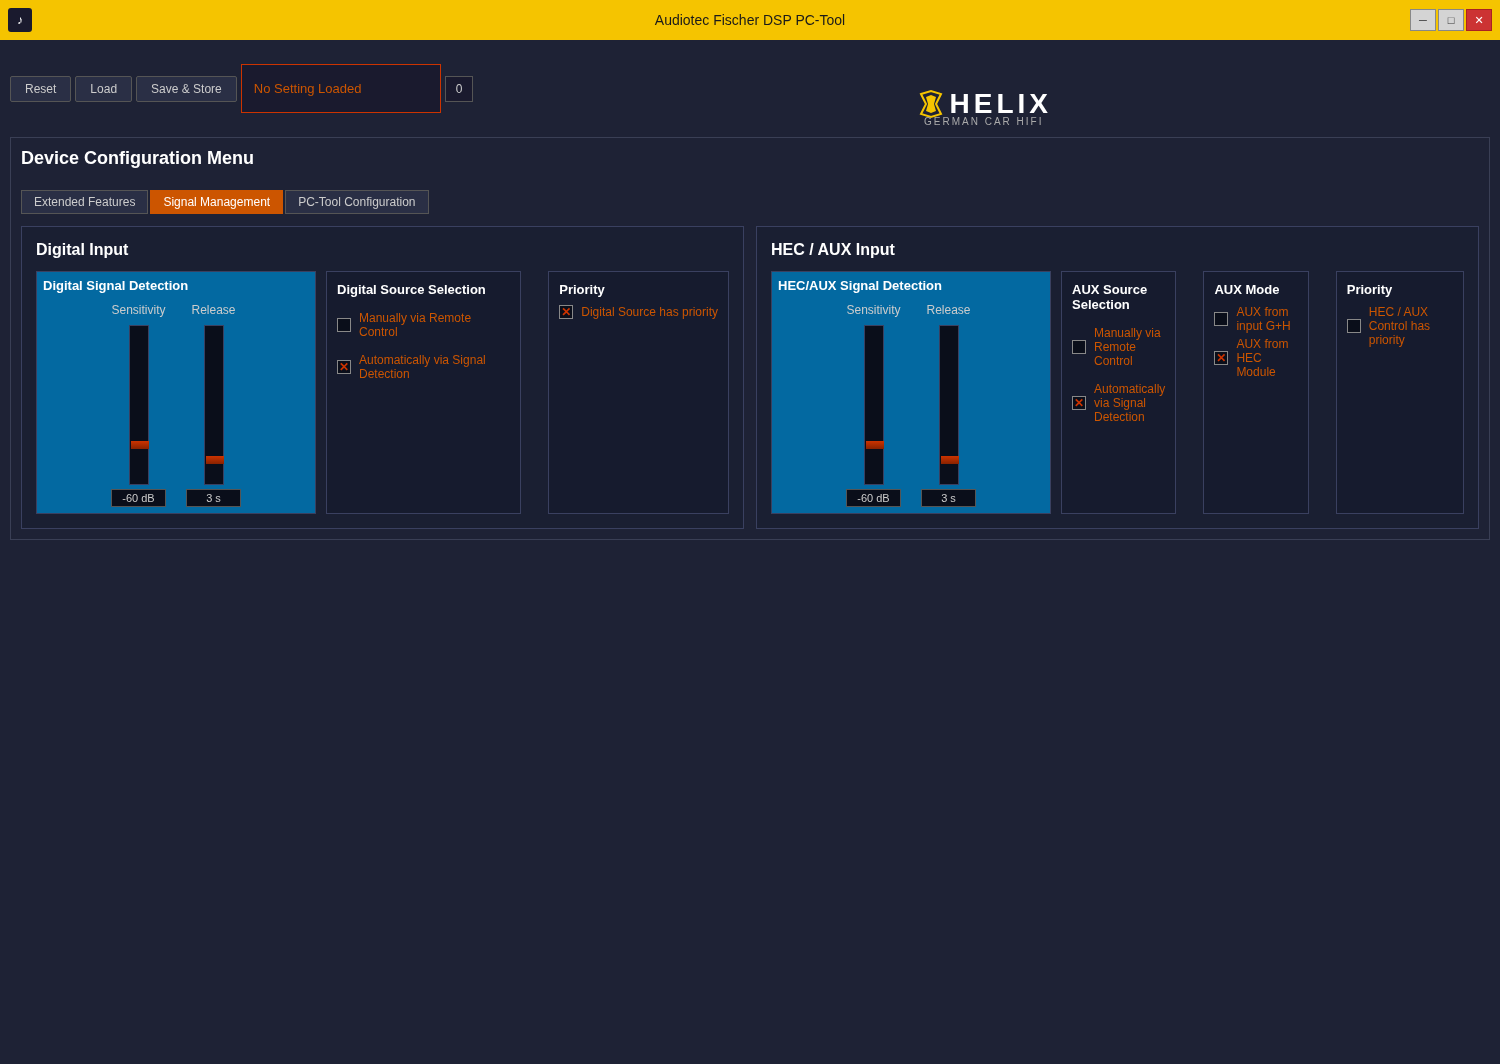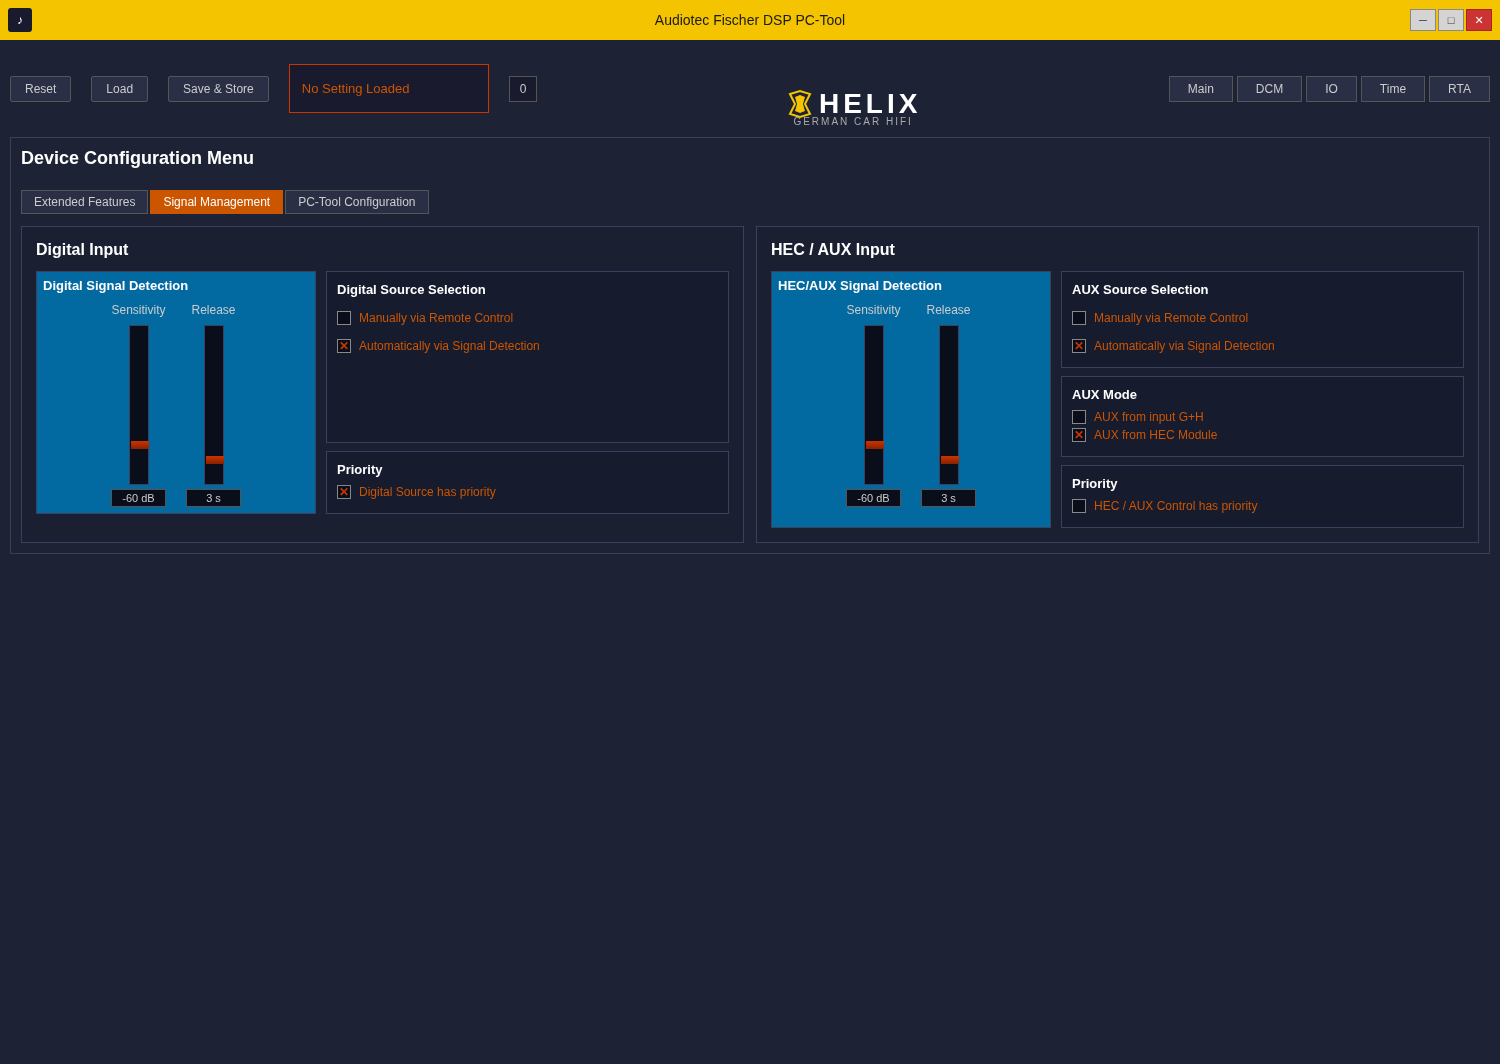--- a/index.html
+++ b/index.html
@@ -74,21 +74,21 @@
     .main-area {
       background: #1e2235;
       padding: 10px;
       height: calc(1064px - 40px);
     }
 
     
     .toolbar {
       display: flex;
       align-items: center;
-      gap: 20px;
+      gap: 4px;
       margin-bottom: 10px;
     }
     .toolbar-btn {
       background: #2a2f45;
       color: #ccc;
       border: 1px solid #555;
       padding: 5px 14px;
       cursor: pointer;
       font-size: 12px;
       border-radius: 2px;
@@ -318,22 +318,22 @@
     .aux-mode-title {
       color: #fff;
       font-size: 13px;
       font-weight: bold;
       margin-bottom: 8px;
     }
 
     
     .right-panels {
       display: flex;
-      flex-direction: column;
-      gap: 8px;
+      flex-direction: row;
+      gap: 27px;
       flex: 1;
     }
 
     
     .toolbar-center {
       flex: 1;
       display: flex;
       justify-content: center;
       align-items: center;
       margin-top: 38px;
@@ -386,27 +386,20 @@
           <svg class="helix-chevron-svg" viewBox="0 0 30 30">
             <polygon points="5,5 15,2 25,5 20,15 25,25 15,28 5,25 10,15" fill="none" stroke="#f5c400" stroke-width="2"></polygon>
             <polygon points="10,8 15,6 20,8 18,15 20,22 15,24 10,22 12,15" fill="#f5c400"></polygon>
           </svg>
           <span class="helix-logo-text">HELIX</span>
         </div>
         <span class="helix-sub">GERMAN CAR HIFI</span>
       </div>
     </div>
 
-    <div class="nav-btns">
-      <button class="nav-btn">Main</button>
-      <button class="nav-btn">DCM</button>
-      <button class="nav-btn">IO</button>
-      <button class="nav-btn">Time</button>
-      <button class="nav-btn">RTA</button>
-    </div>
   </div>
 
   <div class="device-config">
     <div class="device-config-title">Device Configuration Menu</div>
 
     <div class="tabs">
       <div class="tab">Extended Features</div>
       <div class="tab active">Signal Management</div>
       <div class="tab">PC-Tool Configuration</div>
     </div>

